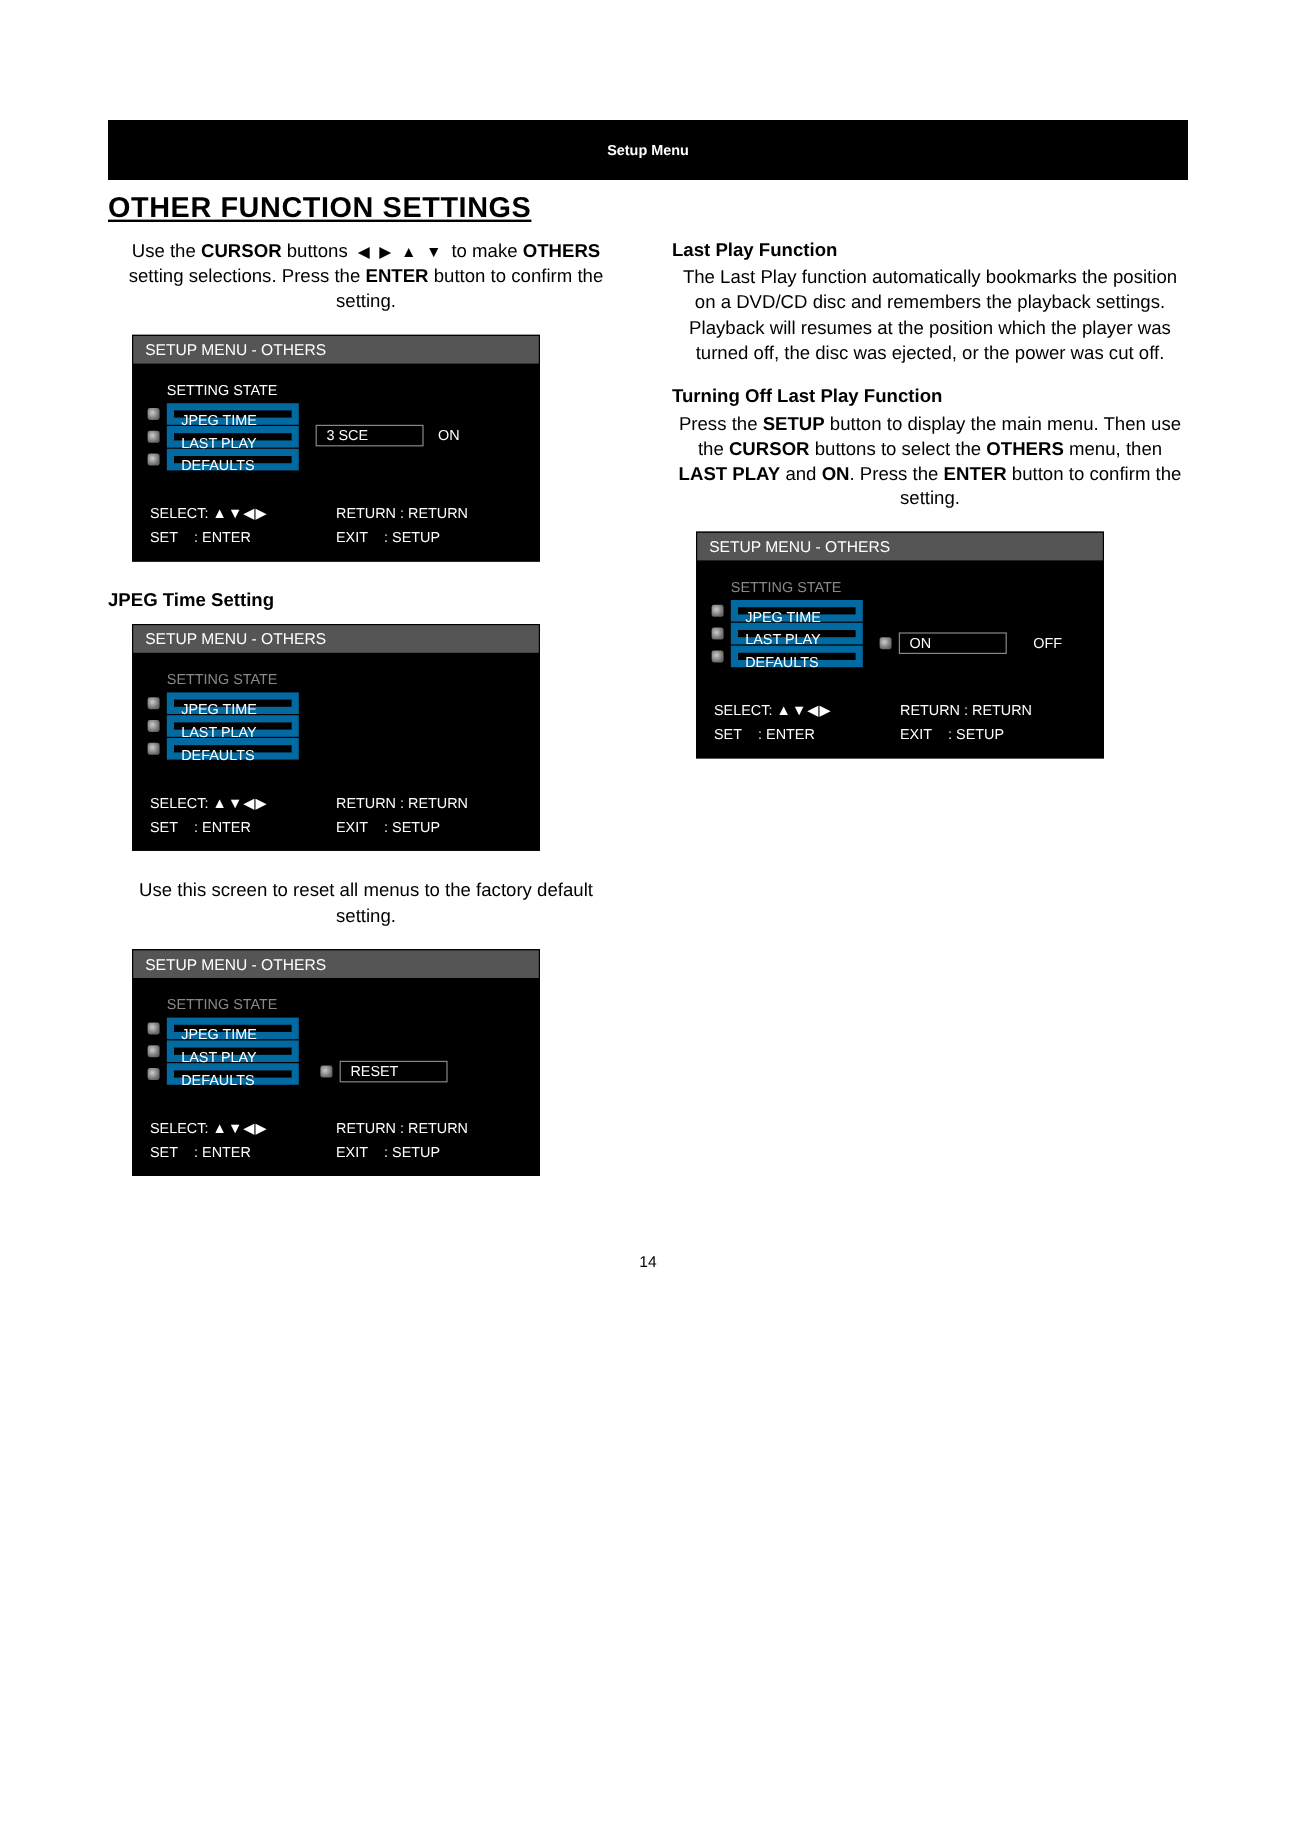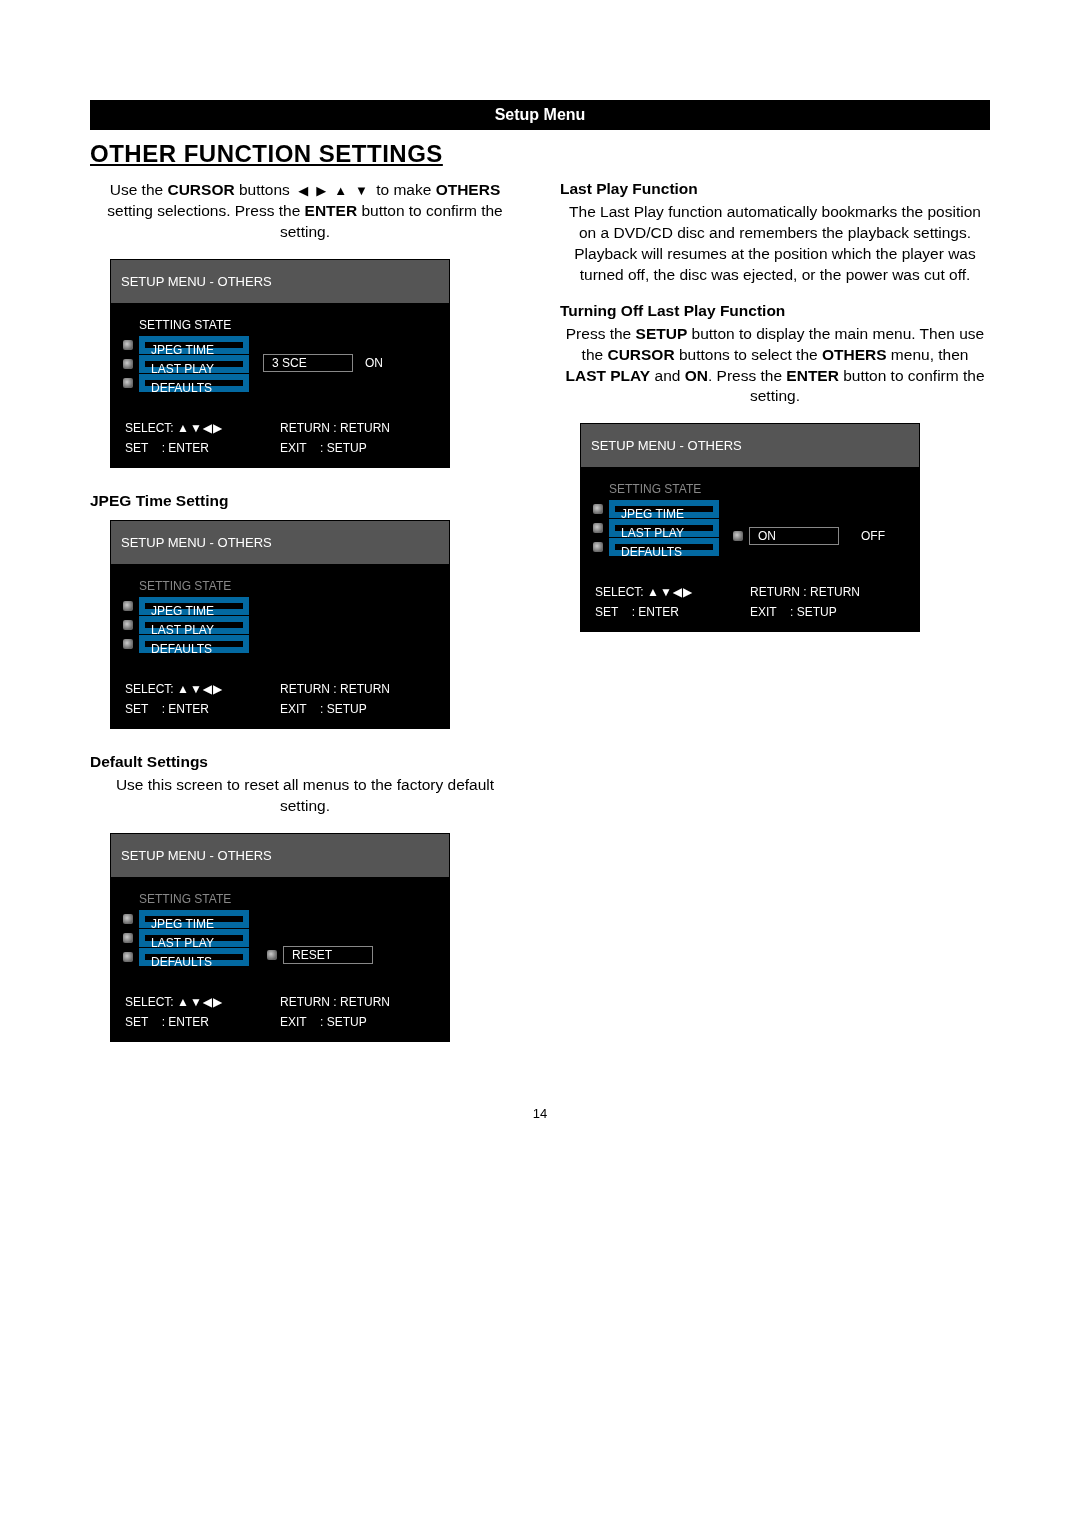--- a/index.html
+++ b/index.html
@@ -8,22 +8,22 @@
     background: #fff;
     color: #000;
     width: 1080px;
     padding: 100px 90px 60px 90px;
   }
   .banner {
     background: #000;
     color: #fff;
     text-align: center;
     font-weight: bold;
-    font-size: 16px;
-    padding: 6px 0;
+    font-size: 12px;
+    padding: 18px 0;
     margin-bottom: 10px;
   }
   .section-heading {
     font-size: 24px;
     font-weight: bold;
     letter-spacing: 0.5px;
     margin-bottom: 12px;
     text-decoration: underline;
   }
   .columns {
@@ -61,21 +61,21 @@
     width: 340px;
     background: #000;
     color: #fff;
     font-family: Arial, Helvetica, sans-serif;
     font-size: 13px;
     margin: 10px 0 24px 20px;
     border: 1px solid #000;
   }
   .osd-title {
     background: #555;
-    padding: 14px 10px;
+    padding: 4px 10px;
     font-size: 13px;
   }
   .osd-body {
     display: flex;
     padding: 14px 12px 28px 12px;
     gap: 14px;
     min-height: 110px;
   }
   .osd-left {
     width: 130px;
@@ -229,21 +229,20 @@
         </div>
       </div>
       <div class="osd-footer">
         <div class="cell"><span>SELECT:</span> <span class="osd-arrows">▲▼◀▶</span></div>
         <div class="cell">RETURN : RETURN</div>
         <div class="cell"><span>SET</span>&nbsp;&nbsp;&nbsp;&nbsp;<span>: ENTER</span></div>
         <div class="cell"><span>EXIT</span>&nbsp;&nbsp;&nbsp;&nbsp;<span>: SETUP</span></div>
       </div>
     </div>
 
-    <div class="subheading">Default Settings</div>
     <p class="body-text">Use this screen to reset all menus to the factory default setting.</p>
 
     <div class="osd">
       <div class="osd-title">SETUP MENU - OTHERS</div>
       <div class="osd-body">
         <div class="osd-left">
           <div class="osd-item">
               <span class="osd-label nobox muted" style="margin-left:16px;">SETTING STATE</span>
             </div>
           <div class="osd-item">

